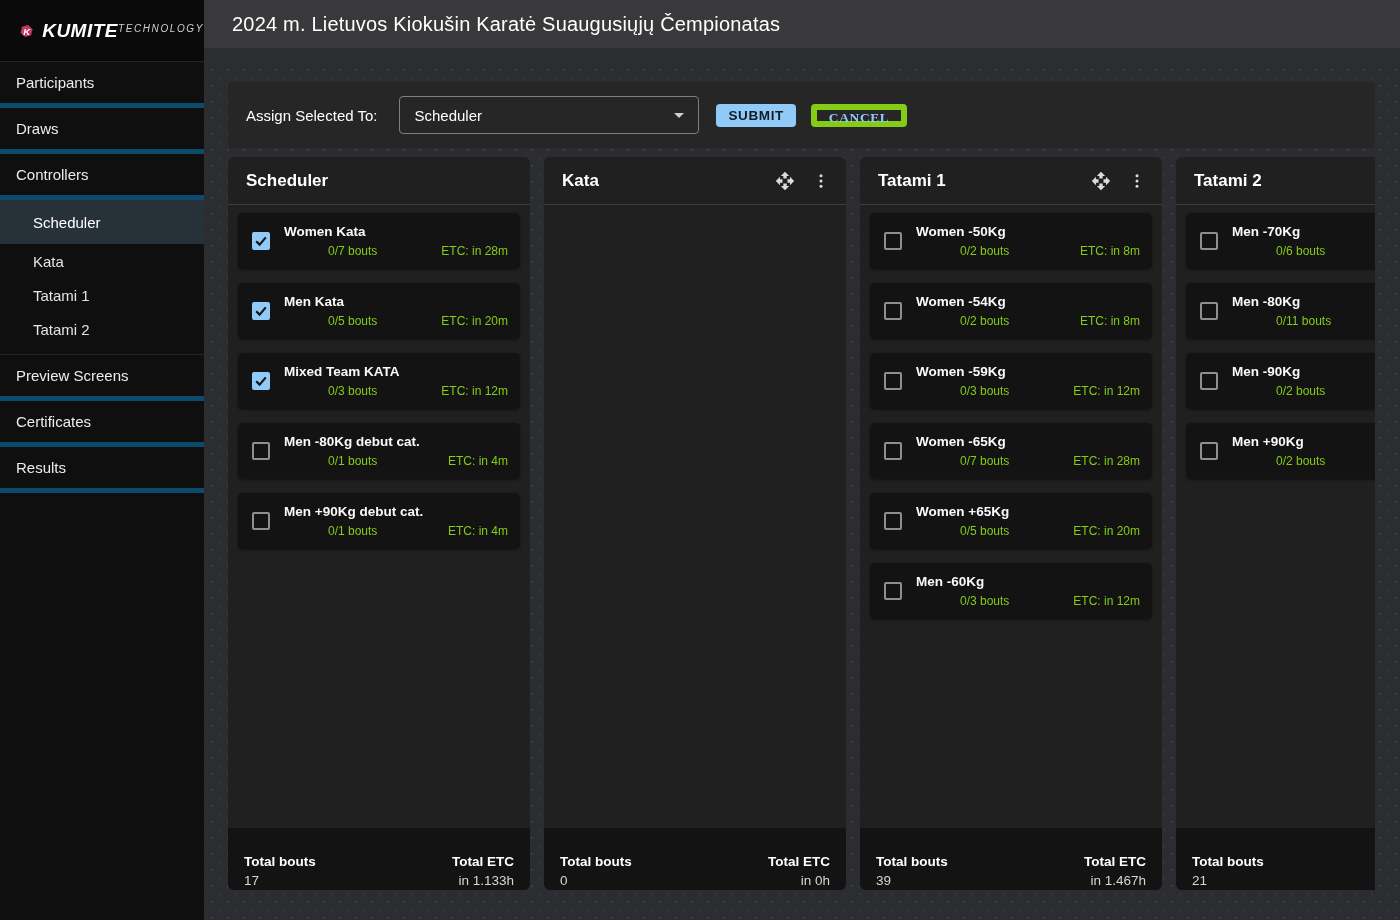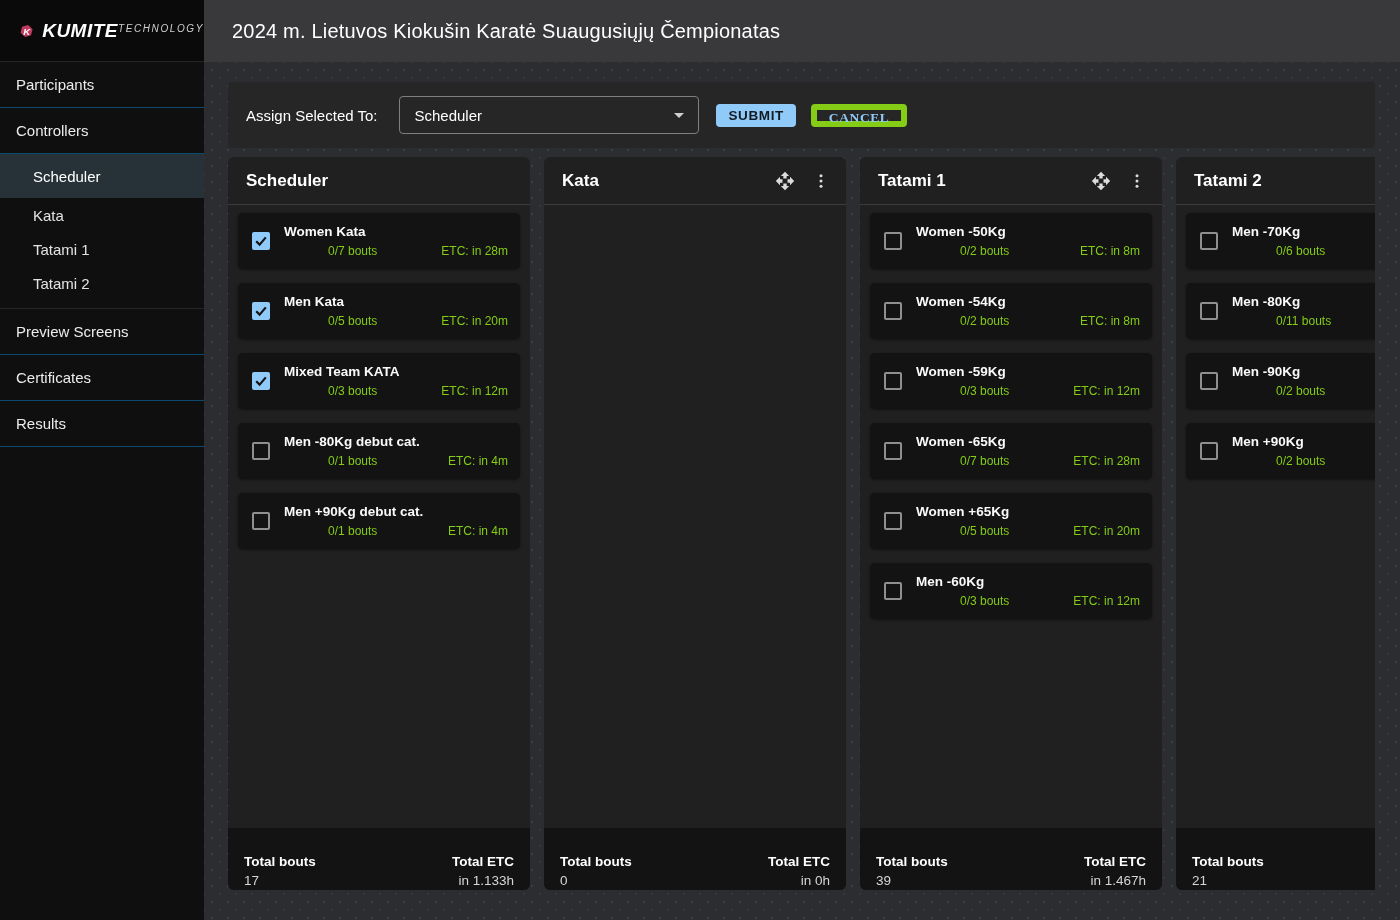--- a/index.html
+++ b/index.html
@@ -20,34 +20,34 @@
     height:62px; display:flex; align-items:center; gap:9px;
     padding-left:20px; border-bottom:1px solid #242424; background:#0a0a0a;
   }
   .brand-text { display:flex; flex-direction:row; line-height:1; }
   .brand-name { font-size:19px; font-weight:bold; font-style:italic; letter-spacing:.5px; color:#fff; }
   .brand-tagline { font-size:10px; font-style:italic; letter-spacing:1.6px; color:#cfcfcf; margin-top:3px; }
 
   .nav { list-style:none; }
   .nav-item {
     height:46px; display:flex; align-items:center; padding-left:16px;
-    font-size:15px; color:#ececec; border-bottom:1px solid #0c4a6e; cursor:pointer;
+    font-size:15px; color:#ececec; border-bottom:5px solid #0c4a6e; cursor:pointer;
   }
   .subnav { list-style:none; border-bottom:1px solid #242424; padding-bottom:8px; }
   .subnav-item {
     height:34px; display:flex; align-items:center; padding-left:33px;
     font-size:15px; color:#e3e3e3; cursor:pointer;
   }
   .subnav-item.active {
     height:44px; background:#263238; color:#ffffff;
   }
 
   
   .app-header {
-    position:absolute; left:204px; top:0; right:0; height:62px;
+    position:absolute; left:204px; top:0; right:0; height:48px;
     background:#39393b; display:flex; align-items:center; padding-left:28px; z-index:2;
   }
   .app-title { font-size:20px; font-weight:400; color:#fff; letter-spacing:.2px; }
 
   
   .main {
     position:absolute; left:204px; top:62px; right:0; bottom:0;
     background-color:#2b2d30;
     background-image:
       radial-gradient(#3b3e43 1px, transparent 1.3px),
@@ -125,20 +125,23 @@
       <text x="10" y="33" font-size="29" font-weight="bold" font-style="italic" font-family="Liberation Sans, sans-serif" fill="#ffffff">K</text>
     </svg>
     <div class="brand-text">
       <span class="brand-name">KUMITE</span>
       <span class="brand-tagline">TECHNOLOGY</span>
     </div>
   </div>
   <ul class="nav">
       <li class="nav-item">
         <span>Participants</span>
+      </li>
+      <li class="nav-item">
+        <span>Draws</span>
       </li>
       <li class="nav-item">
         <span>Controllers</span>
       </li>
       <ul class="subnav">
         <li class="subnav-item active">
           <span>Scheduler</span>
         </li>
         <li class="subnav-item">
           <span>Kata</span>

